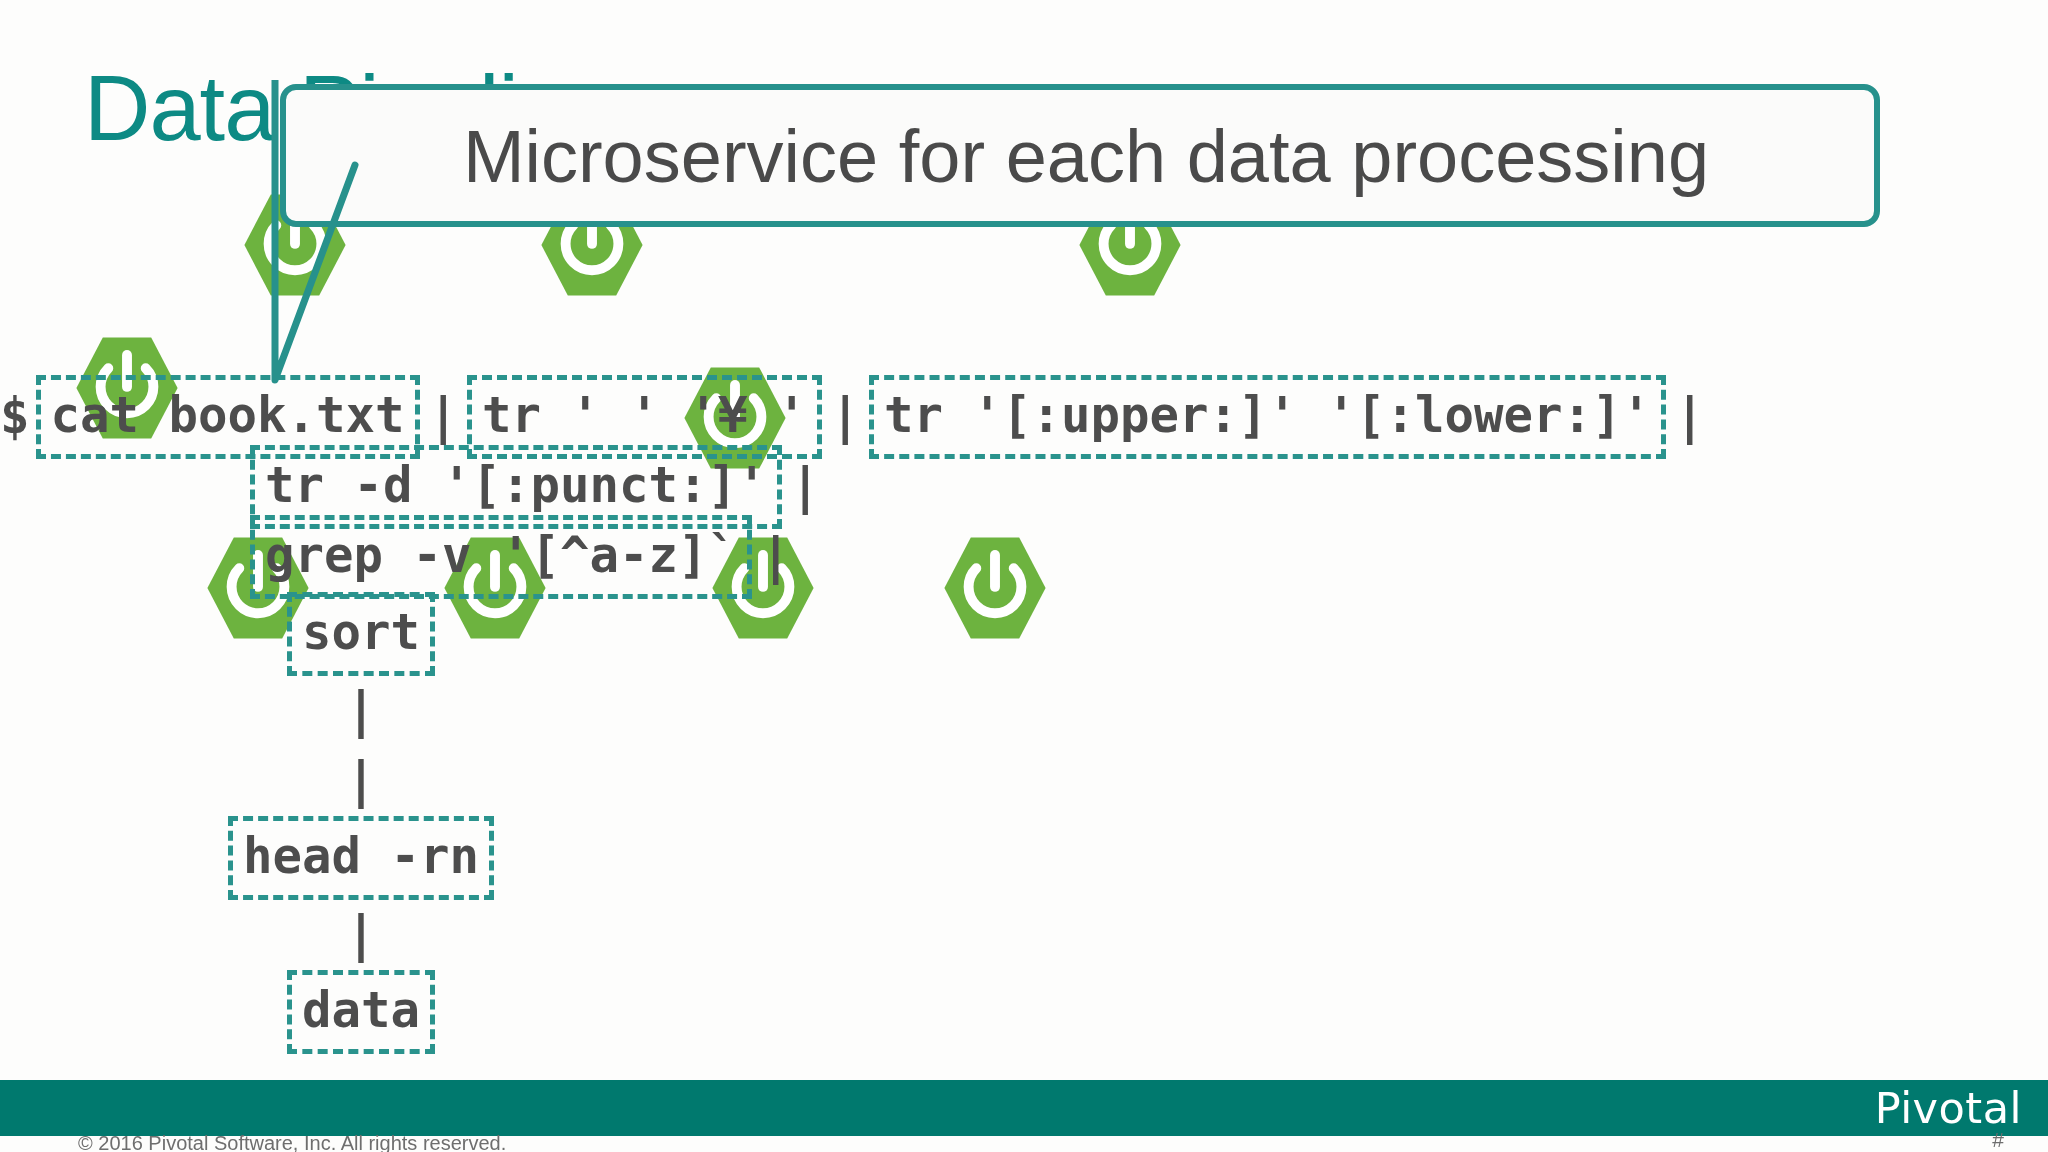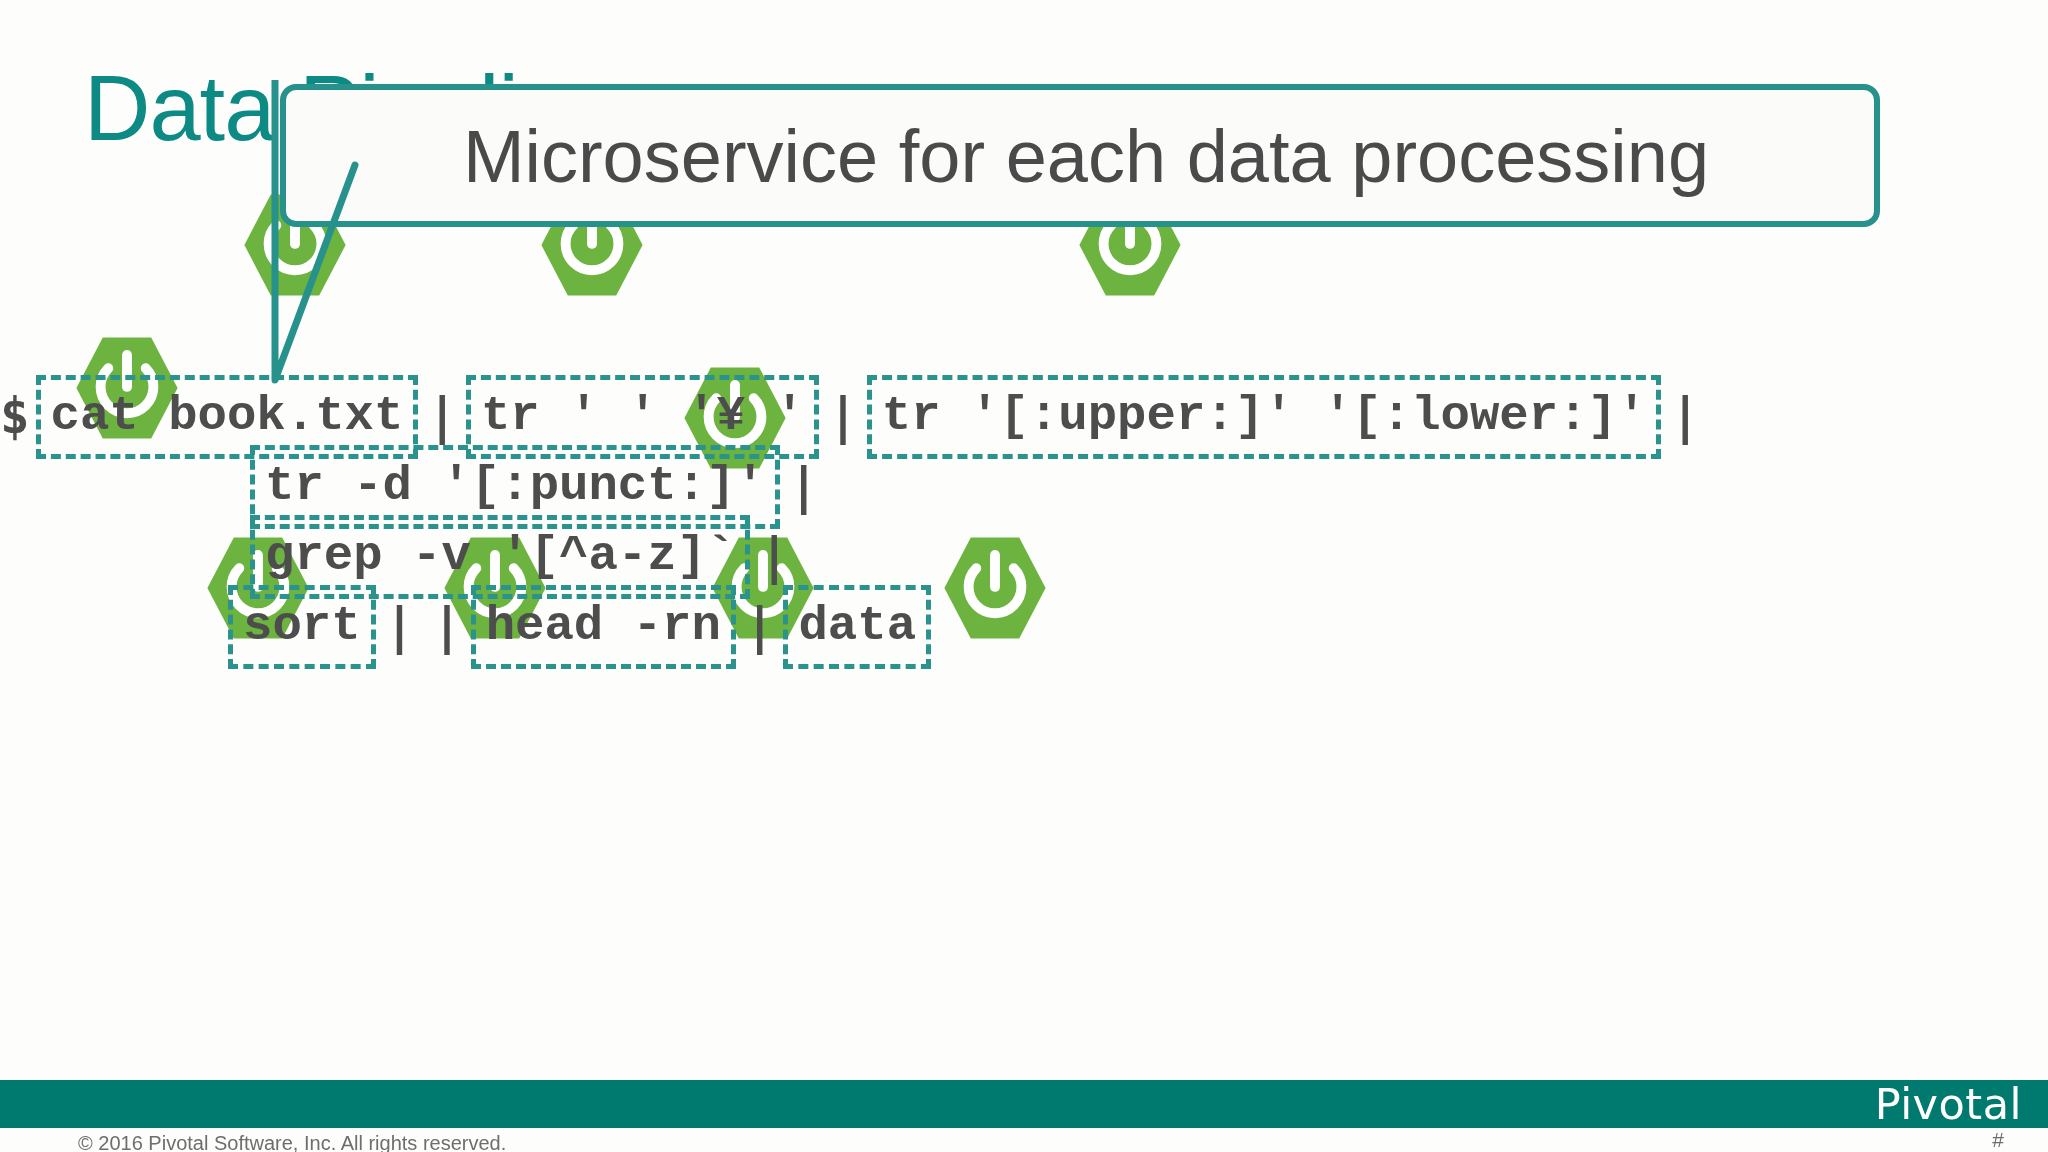--- a/index.html
+++ b/index.html
@@ -100,42 +100,41 @@
     padding-right: 6px;
   }
   .seg {
     display: inline-block;
     border: 5px dashed #2a938d;
     padding: 1px 10px 3px 10px;
     box-sizing: border-box;
     background: transparent;
     position: relative;
     z-index: 12;
-    font-family: Liberation Mono, monospace;
   }
   .pipe {
     display: inline-block;
     padding: 0 9px;
     position: relative;
     z-index: 12;
   }
 
   
   .boot {
     position: absolute;
     z-index: 5;
   }
 
   
   #footer-bar {
     position: absolute;
     left: 0;
     top: 1080px;
     width: 2048px;
-    height: 48px;
+    height: 56px;
     background: #00796e;
     z-index: 30;
   }
   #pivotal-logo {
     position: absolute;
     right: 26px;
     top: 50%;
     transform: translateY(-50%);
     color: #ffffff;
     font-size: 43px;
@@ -236,21 +235,21 @@
         <span class="pipe">|</span>
       </div>
       <div class="cmd-line" style="left: 250px; top: 70px;">
         <span class="seg">tr -d '[:punct:]'</span>
         <span class="pipe">|</span>
       </div>
       <div class="cmd-line" style="left: 250px; top: 140px; align-items: center;">
         <span class="seg">grep -v '[^a-z]`</span>
         <span class="pipe">|</span>
       </div>
-      <div class="cmd-line" style="left: 228px; top: 210px;">
+      <div class="cmd-line" style="left: 228px; top: 210px; flex-direction: column;">
         <span class="seg">sort</span>
         <span class="pipe">|</span>
         <span class="pipe">|</span>
         <span class="seg">head -rn</span>
         <span class="pipe">|</span>
         <span class="seg">data</span>
       </div>
     </div>
 
   <div id="footer-bar">

